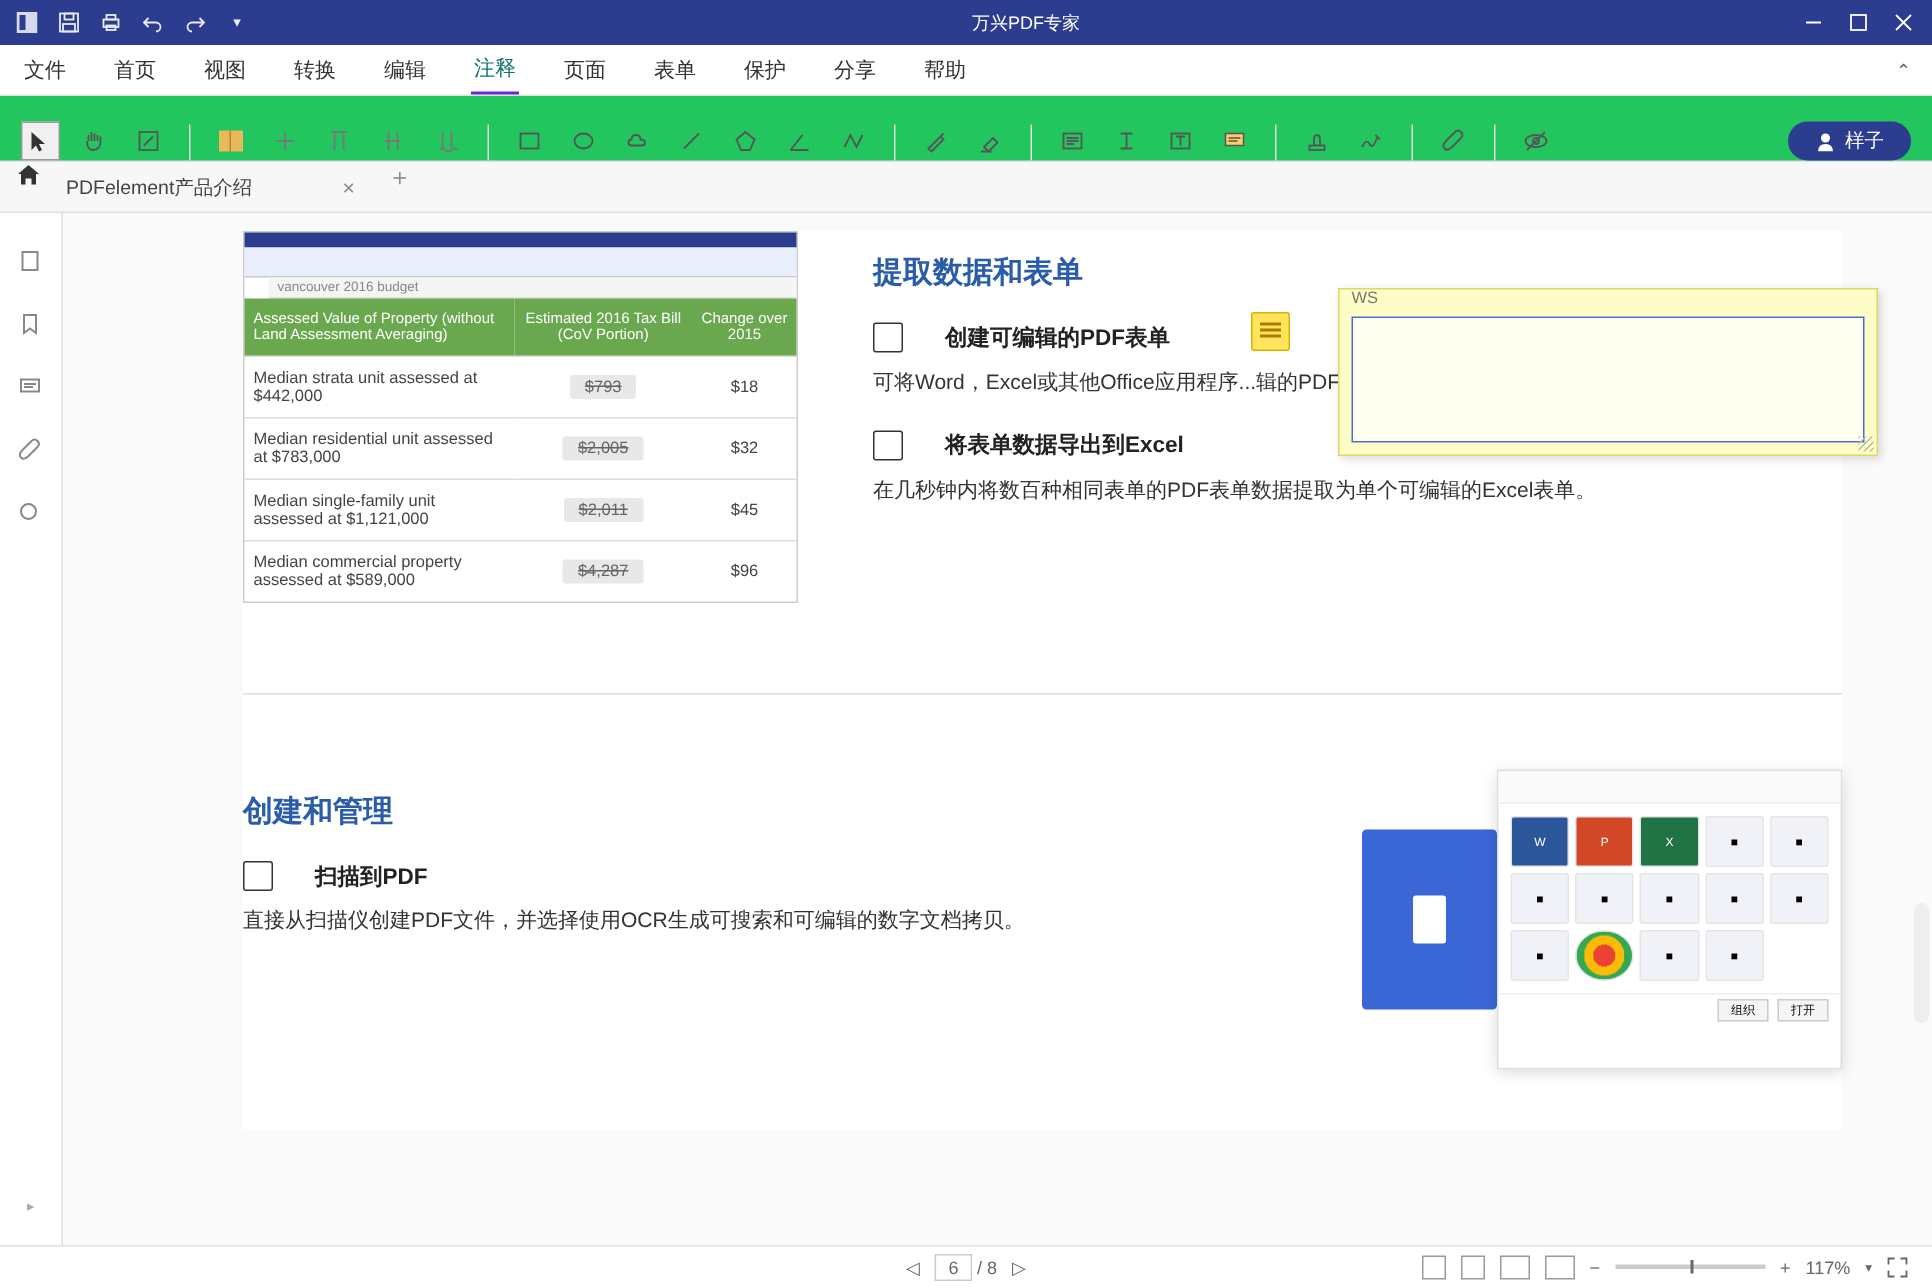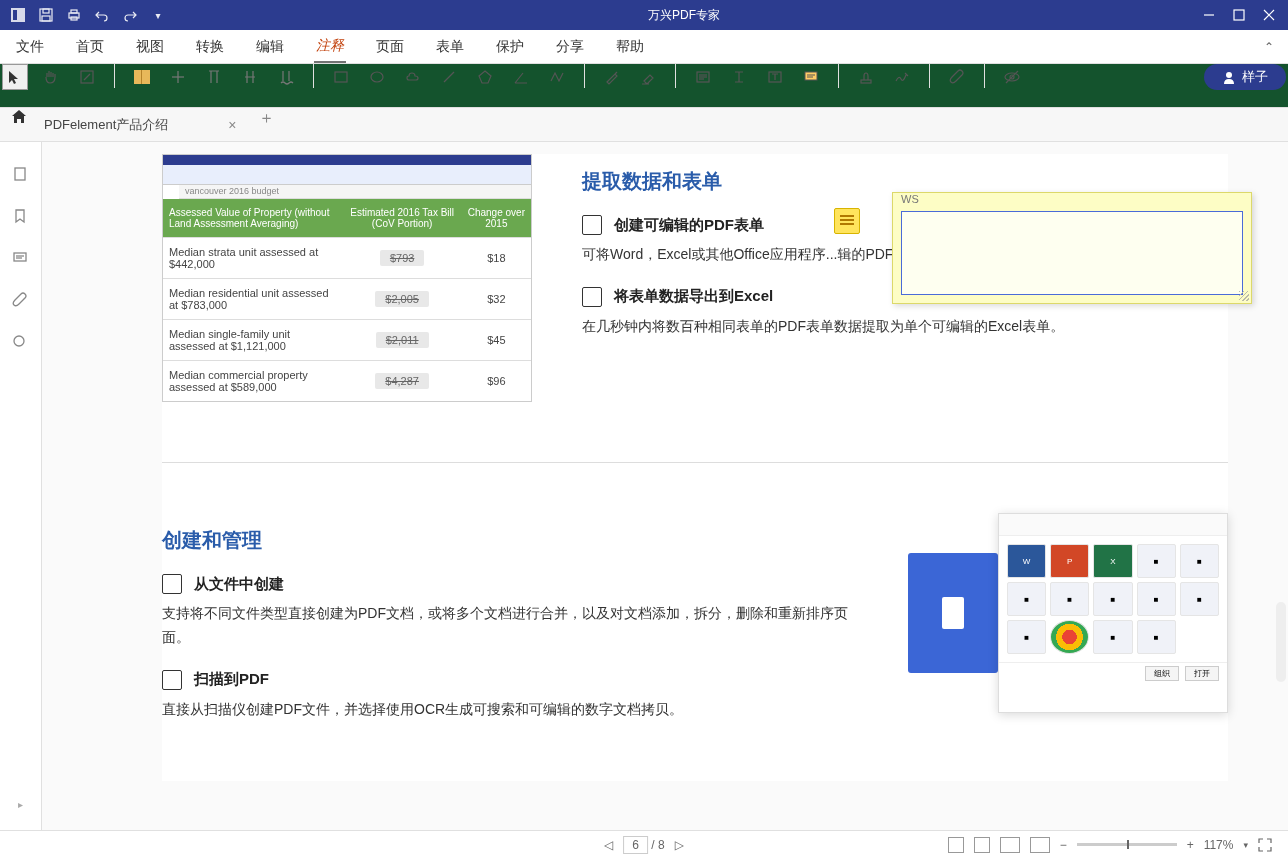--- a/index.html
+++ b/index.html
@@ -9,25 +9,25 @@
 .titlebar { height: 30px; background: #2c3c8f; display: flex; align-items: center; color: #fff; font-size: 12px; }
 .titlebar-left { display: flex; align-items: center; gap: 12px; padding-left: 10px; }
 .titlebar-left .qat-icon { width: 16px; height: 16px; display: flex; align-items: center; justify-content: center; opacity: .9; }
 .titlebar-center { flex: 1; text-align: center; }
 .titlebar-right { display: flex; align-items: center; gap: 16px; padding-right: 12px; }
 .win-btn { width: 14px; height: 14px; display: flex; align-items: center; justify-content: center; }
 
 
 .menubar { height: 34px; background: #fff; border-bottom: 1px solid #e0e0e0; display: flex; align-items: center; padding: 0 14px; gap: 28px; font-size: 14px; position: relative; }
 .menubar .menu-item { color: #333; cursor: pointer; padding: 6px 2px; }
-.menubar .menu-item.active { color: #c2410c; border-bottom: 2px solid #737373; font-style: italic; }
+.menubar .menu-item.active { color: #0f766e; border-bottom: 2px solid #6d28d9; }
 .menubar-collapse { position: absolute; right: 14px; color: #666; font-size: 12px; }
 
 
-.toolbar { height: 44px; background: #14532d; border-bottom: 1px solid #e0e0e0; display: flex; align-items: flex-start; padding: 0 2px; gap: 10px; }
+.toolbar { height: 44px; background: #22c55e; border-bottom: 1px solid #e0e0e0; display: flex; align-items: flex-end; padding: 0 14px; gap: 10px; }
 .tool { width: 26px; height: 26px; display: flex; align-items: center; justify-content: center; color: #555; }
 .tool.sel { border: 1px solid #999; background: #f0f0f0; }
 .tool.highlight { color: #d8a23a; }
 .tool-sep { width: 1px; height: 24px; background: #e0e0e0; margin: 0 4px; }
 .user-pill { margin-left: auto; background: #2c3c8f; color: #fff; border-radius: 16px; padding: 4px 18px; font-size: 13px; display: flex; align-items: center; gap: 6px; }
 
 
 .tabbar { height: 34px; background: #f7f7f7; border-bottom: 1px solid #e0e0e0; display: flex; padding: 0 10px; gap: 8px; font-size: 13px; }
 .home-icon { width: 18px; height: 18px; }
 .doc-tab { display: flex; align-items: center; gap: 60px; padding: 0 8px; color: #444; }
@@ -44,21 +44,21 @@
 .page { background: #fff; margin: 12px 60px 40px 120px; padding: 0; position: relative; }
 .page-content { padding: 0 0 40px 0; }
 
 
 .two-col { display: flex; gap: 50px; padding: 0 0 0 0; }
 .col-img { width: 370px; flex-shrink: 0; }
 .col-text { flex: 1; padding-right: 60px; }
 
 h2.section { color: #2a5caa; font-size: 20px; font-weight: bold; margin: 14px 0 20px 0; }
 .feat { margin-bottom: 20px; }
-.feat-head { display: flex; align-items: center; gap: 12px; font-weight: bold; font-size: 15px; color: #222; margin-bottom: 8px; }
+.feat-head { display: flex; align-items: center; gap: 28px; font-weight: bold; font-size: 15px; color: #222; margin-bottom: 8px; }
 .feat-head .ficon { width: 20px; height: 20px; border: 1.5px solid #333; border-radius: 2px; position: relative; flex-shrink: 0; }
 .feat p { font-size: 14px; color: #333; line-height: 1.7; }
 
 
 .tbl-mock { border: 1px solid #ccc; font-size: 11px; }
 .tbl-mock .topbar { height: 10px; background: #2c3c8f; }
 .tbl-mock .ribbon { height: 20px; background: #e8eefc; border-bottom: 1px solid #ccc; }
 .tbl-mock .crumb { height: 14px; background: #f5f5f5; border-bottom: 1px solid #ddd; font-size: 9px; padding: 1px 6px; color: #888; margin-left: 16px; }
 .tbl-mock table { width: 100%; border-collapse: collapse; }
 .tbl-mock th { background: #6aa84f; color: #fff; font-size: 10px; padding: 8px 6px; text-align: center; font-weight: normal; }
@@ -437,27 +437,20 @@
         </div>
 
         <div class="divider"></div>
 
         <div class="two-col">
           <div style="flex:1;padding-left:0;">
             <h2 class="section">创建和管理</h2>
             <div class="feat">
               <div class="feat-head">
                   <span class="ficon"></span>
-                  <span>从文件中创建</span>
-                </div>
-              <p>支持将不同文件类型直接创建为PDF文档，或将多个文档进行合并，以及对文档添加，拆分，删除和重新排序页面。</p>
-            </div>
-            <div class="feat">
-              <div class="feat-head">
-                  <span class="ficon"></span>
                   <span>扫描到PDF</span>
                 </div>
               <p>直接从扫描仪创建PDF文件，并选择使用OCR生成可搜索和可编辑的数字文档拷贝。</p>
             </div>
           </div>
           <div style="width:320px;">
             <div class="filegrid-wrap">
               <div class="filegrid-back">
                   <svg width="30" height="36" fill="#fff">
                     <rect x="4" y="2" width="22" height="32" rx="2"></rect>

